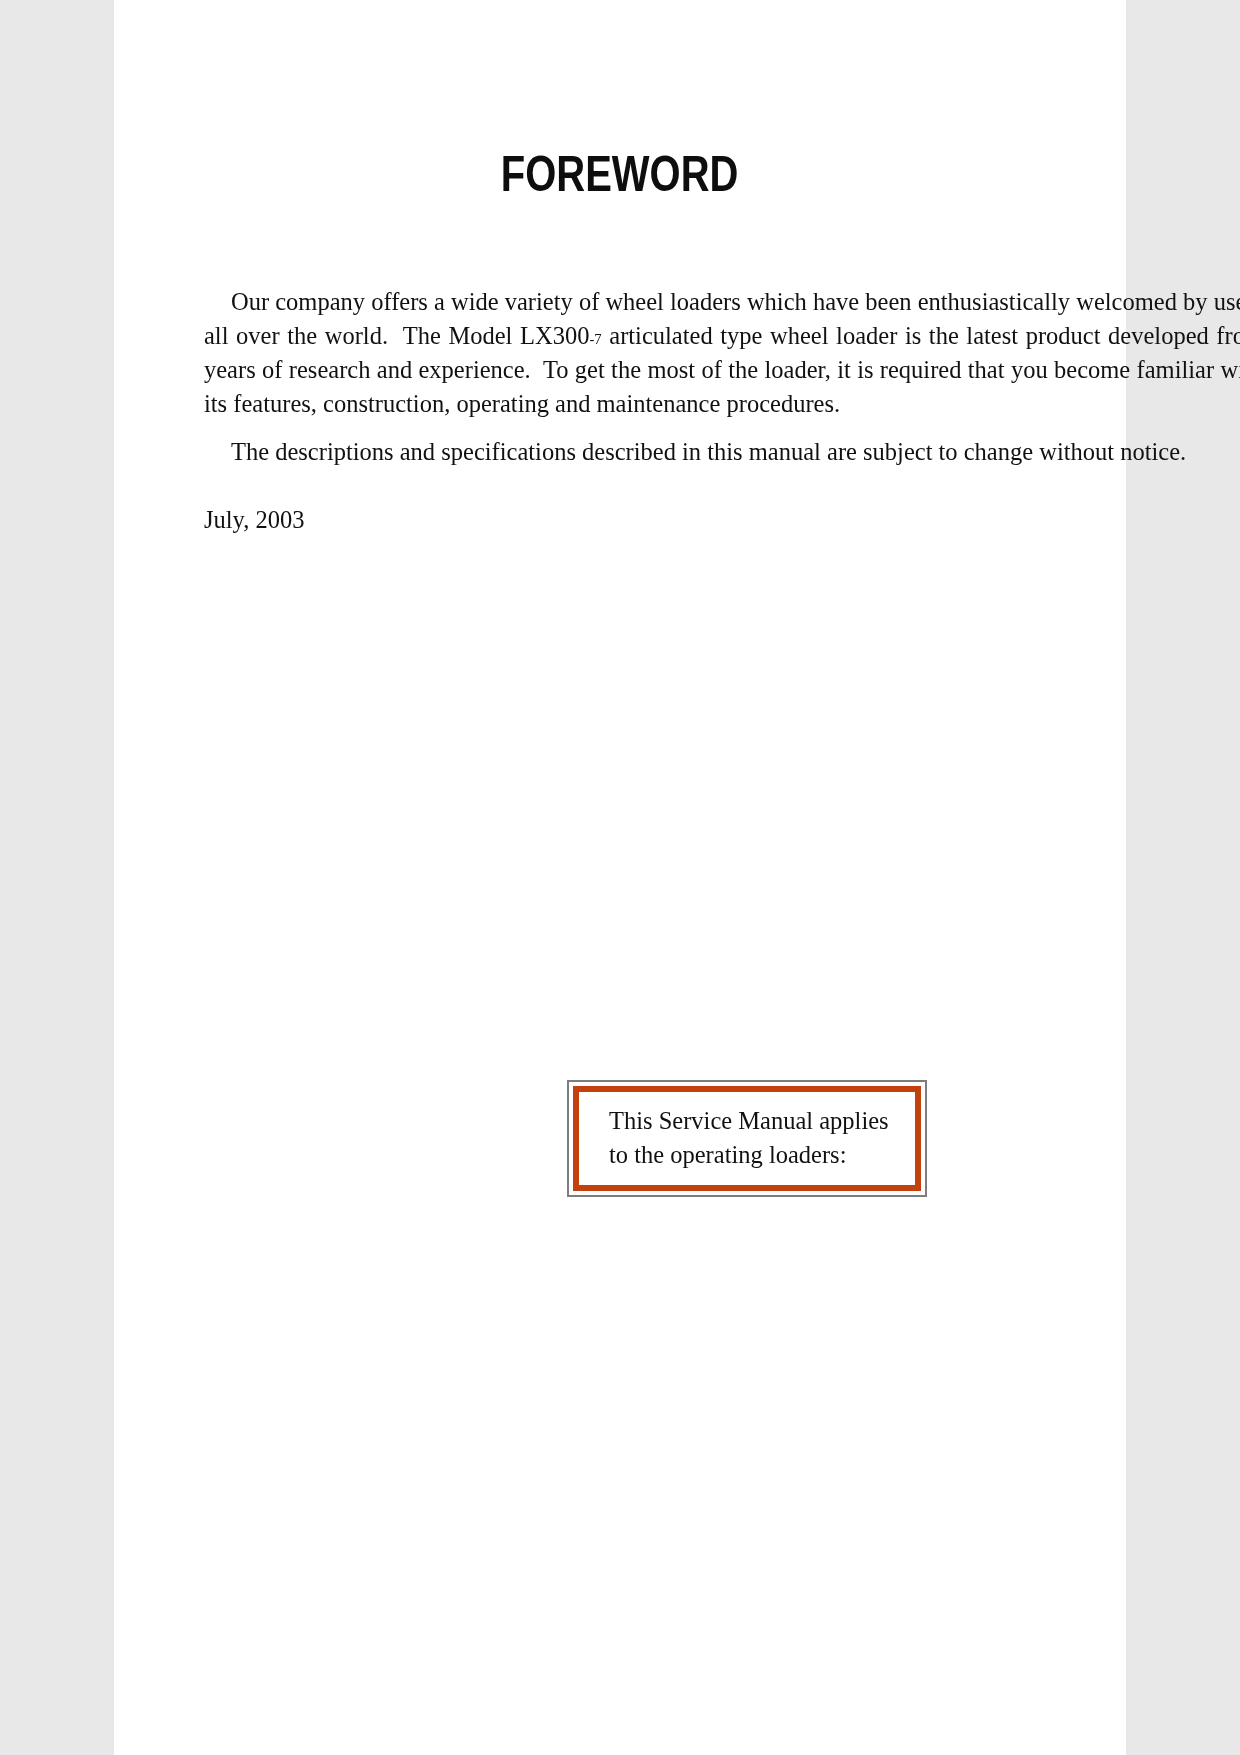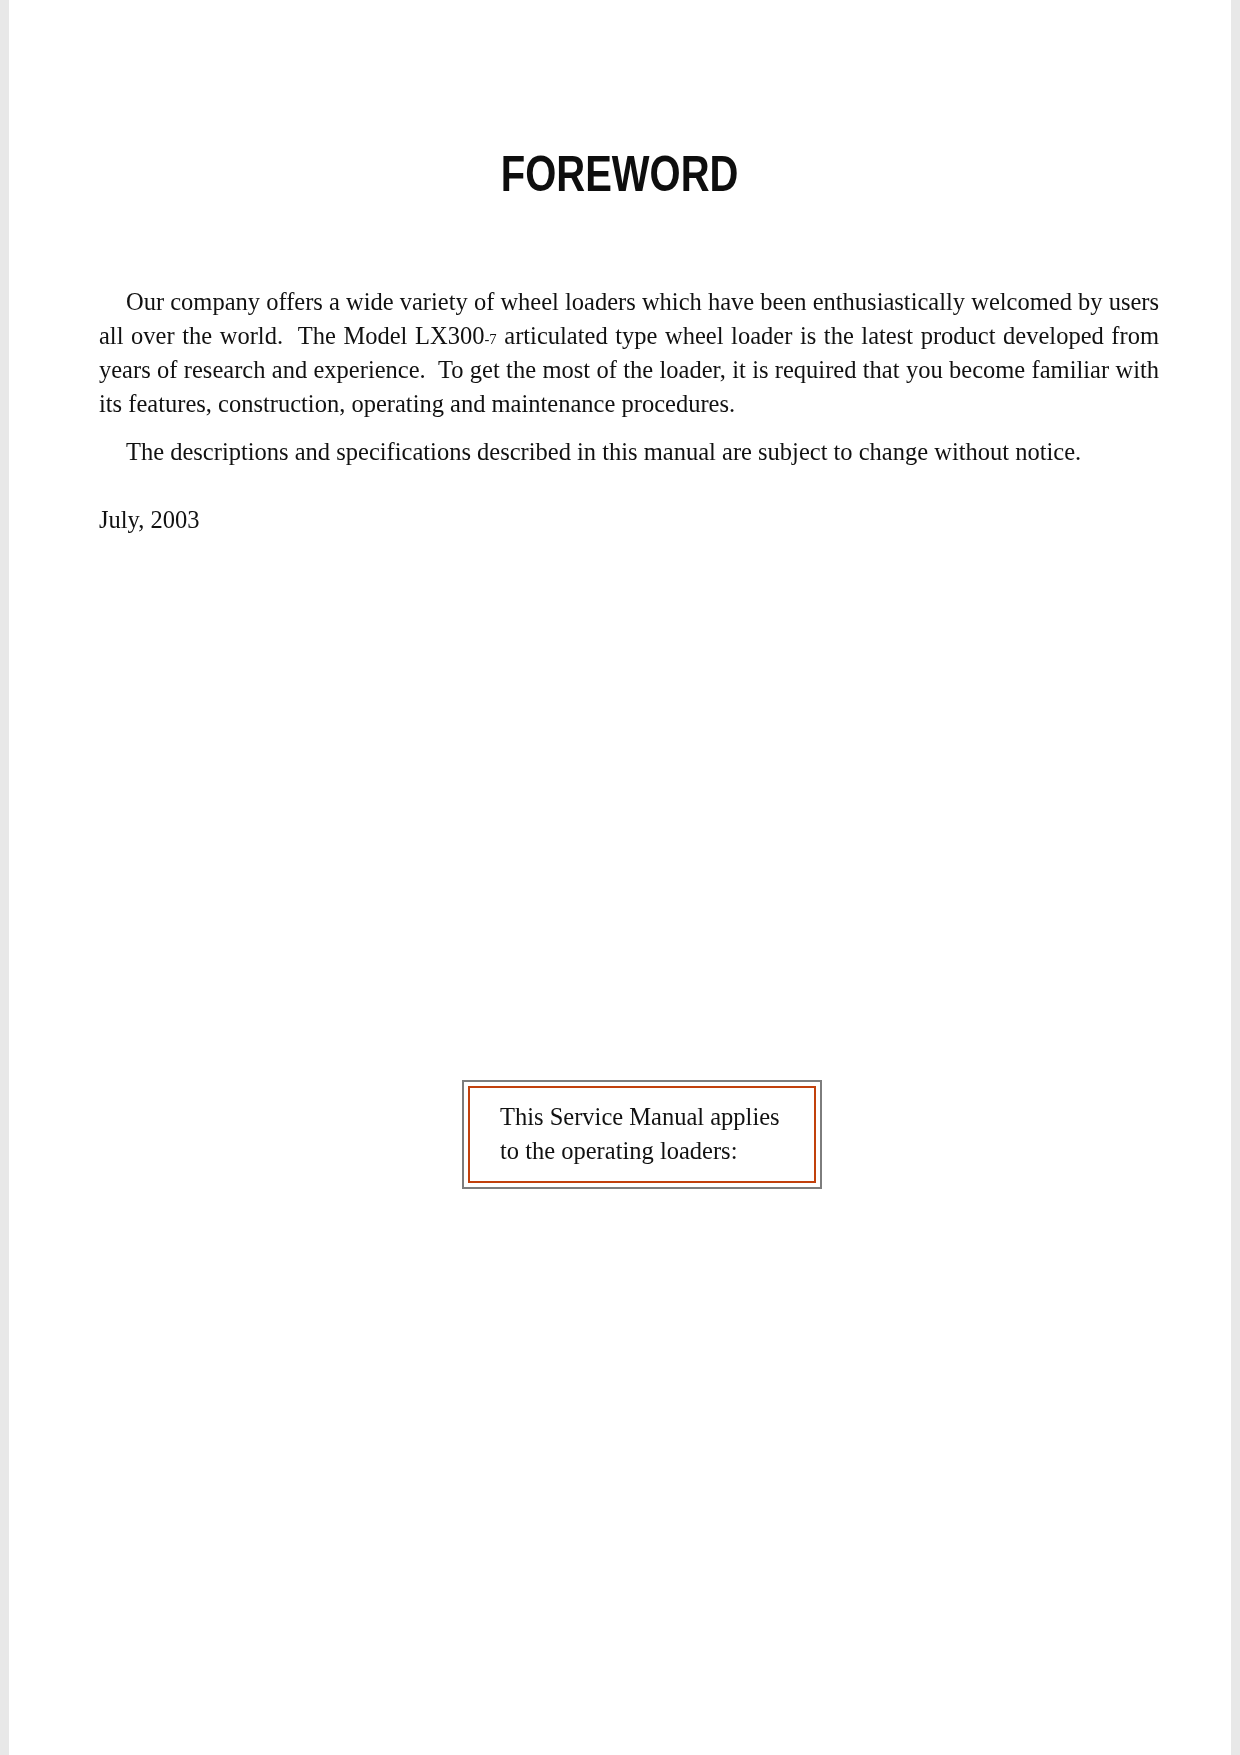--- a/index.html
+++ b/index.html
@@ -1,18 +1,18 @@
 <!DOCTYPE html>
 <html><head>
 <meta charset="utf-8">
 <style>
   html, body { margin: 0; padding: 0; background: #e8e8e8; }
   .page {
     position: relative;
-    width: 1222px;
+    width: 1012px;
     height: 1755px;
     margin: 0 auto;
     background: #ffffff;
     color: #111111;
     font-family: "Liberation Serif", "DejaVu Serif", serif;
   }
   .title {
     position: absolute;
     top: 146px;
     left: 0;
@@ -52,21 +52,21 @@
   .applies-box-outer {
     position: absolute;
     left: 453px;
     top: 1080px;
     width: 348px;
     border: 2px solid #7d7d7d;
     padding: 4px;
     background: #ffffff;
   }
   .applies-box-inner {
-    border: 2px solid #c2410c;
+    border: 6px solid #c2410c;
     padding: 12px 8px 13px 30px;
     font-size: 24.5px;
     line-height: 34px;
     color: #111111;
   }
   .box-line { white-space: nowrap; }
   .box-line.line3 { padding-left: 8px; }
 </style>
 </head>
 <body>

